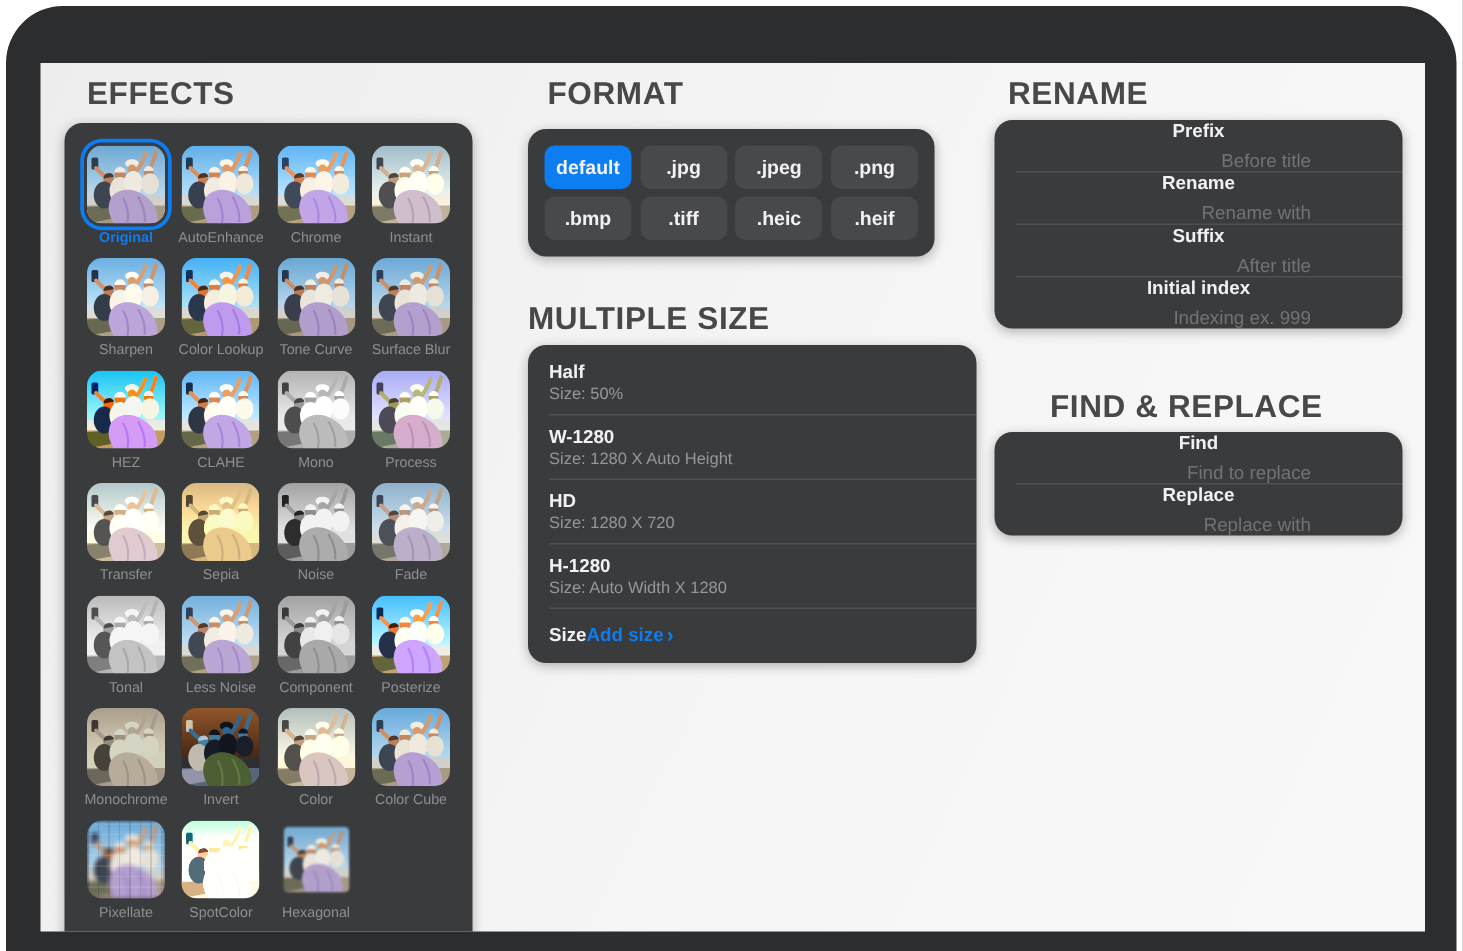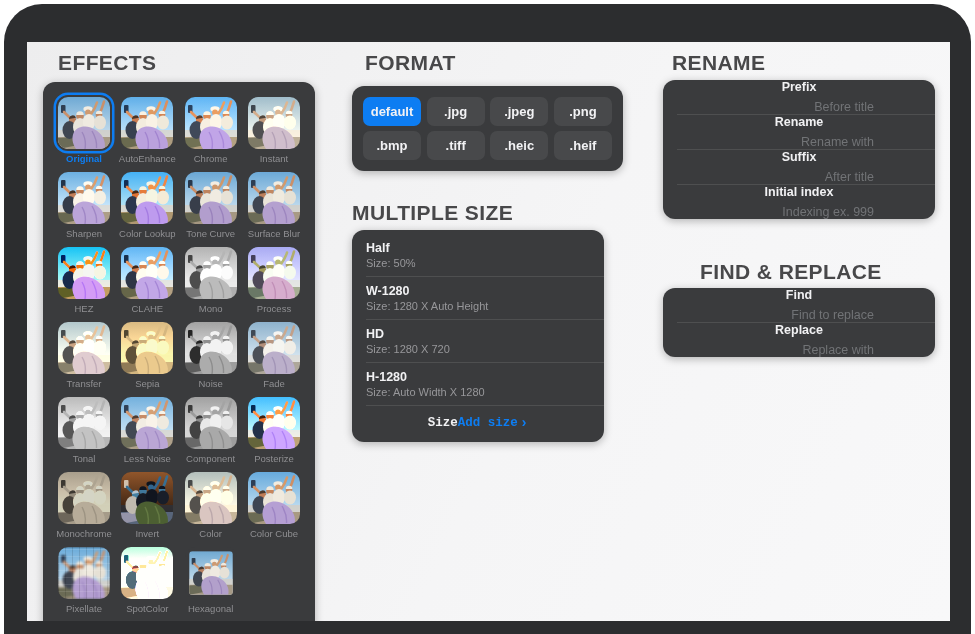--- a/index.html
+++ b/index.html
@@ -73,27 +73,27 @@
   #format-card  { left:325px; top:44px; width:271px; height:85px;
                   display:flex; flex-wrap:wrap; justify-content:space-between;
                   align-content:space-between; padding:11px; }
   .fmt-btn { width:58px; height:29px; background:#48494b; border:none; border-radius:7px;
              color:#f2f2f4; font-family:inherit; font-size:13px; font-weight:bold;
              cursor:pointer; }
   .fmt-btn.selected { background:#0d7df2; }
 
   
   #size-title { left:325px; top:159px; }
-  #size-card  { left:325px; top:188px; width:252px; padding-top:4px; }
+  #size-card  { left:325px; top:188px; width:299px; padding-top:4px; }
   .size-row { padding:7px 14px 7px 14px; cursor:pointer; }
   .size-name { font-size:12.5px; font-weight:bold; color:#f1f1f3; }
   .size-sub  { font-size:11px; color:#97979a; margin-top:2px; }
   .divider { height:1px; background:rgba(255,255,255,.10); margin-left:14px; }
-  .size-footer { display:flex; justify-content:center; align-items:center;
-                 padding:10px 14px 12px 14px;font-family:Liberation Mono, monospace; }
+  .size-footer { display:flex; justify-content:flex-start; align-items:center;
+                 padding:10px 14px 12px 14px; }
   .size-footer-label { font-size:12.5px; font-weight:bold; color:#f1f1f3; }
   .add-size { font-size:12.5px; font-weight:bold; color:#0d7df2; background:none; border:none;
               font-family:inherit; cursor:pointer; display:flex; align-items:center; gap:2px; }
   .chev { font-size:14px; line-height:1; font-weight:bold; }
 
   
   #rename-title { left:645px; top:9px; }
   #rename-card  { left:636px; top:38px; width:272px; }
   #fr-title { left:645px; top:218px;margin-left:28px; }
   #fr-card  { left:636px; top:246px; width:272px; }

